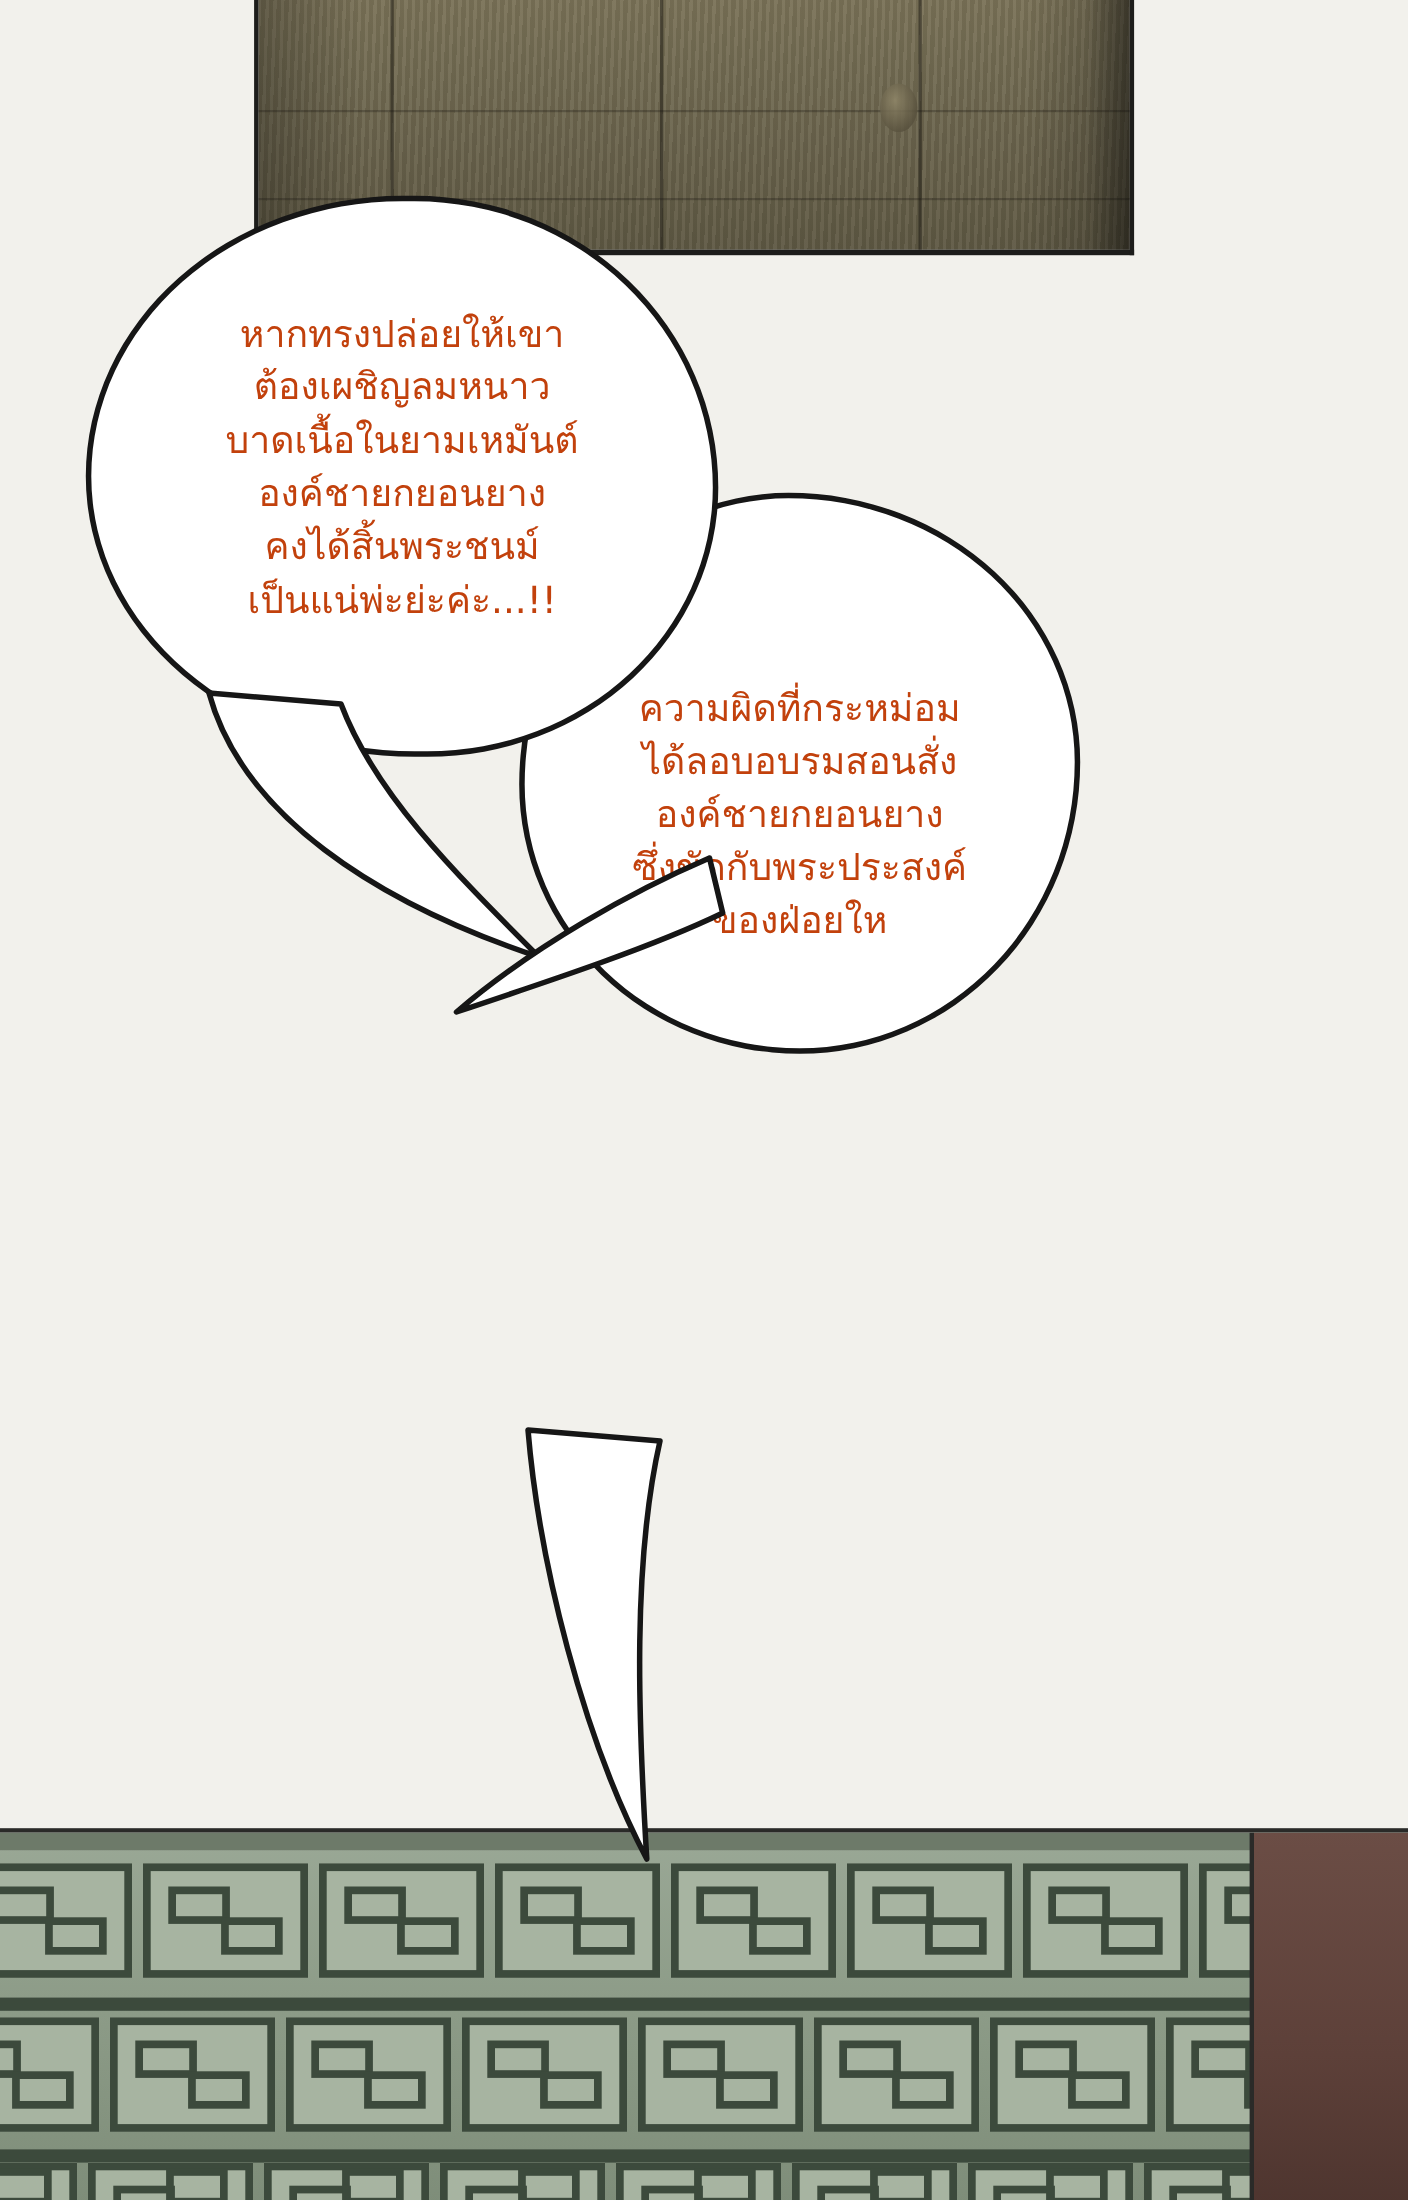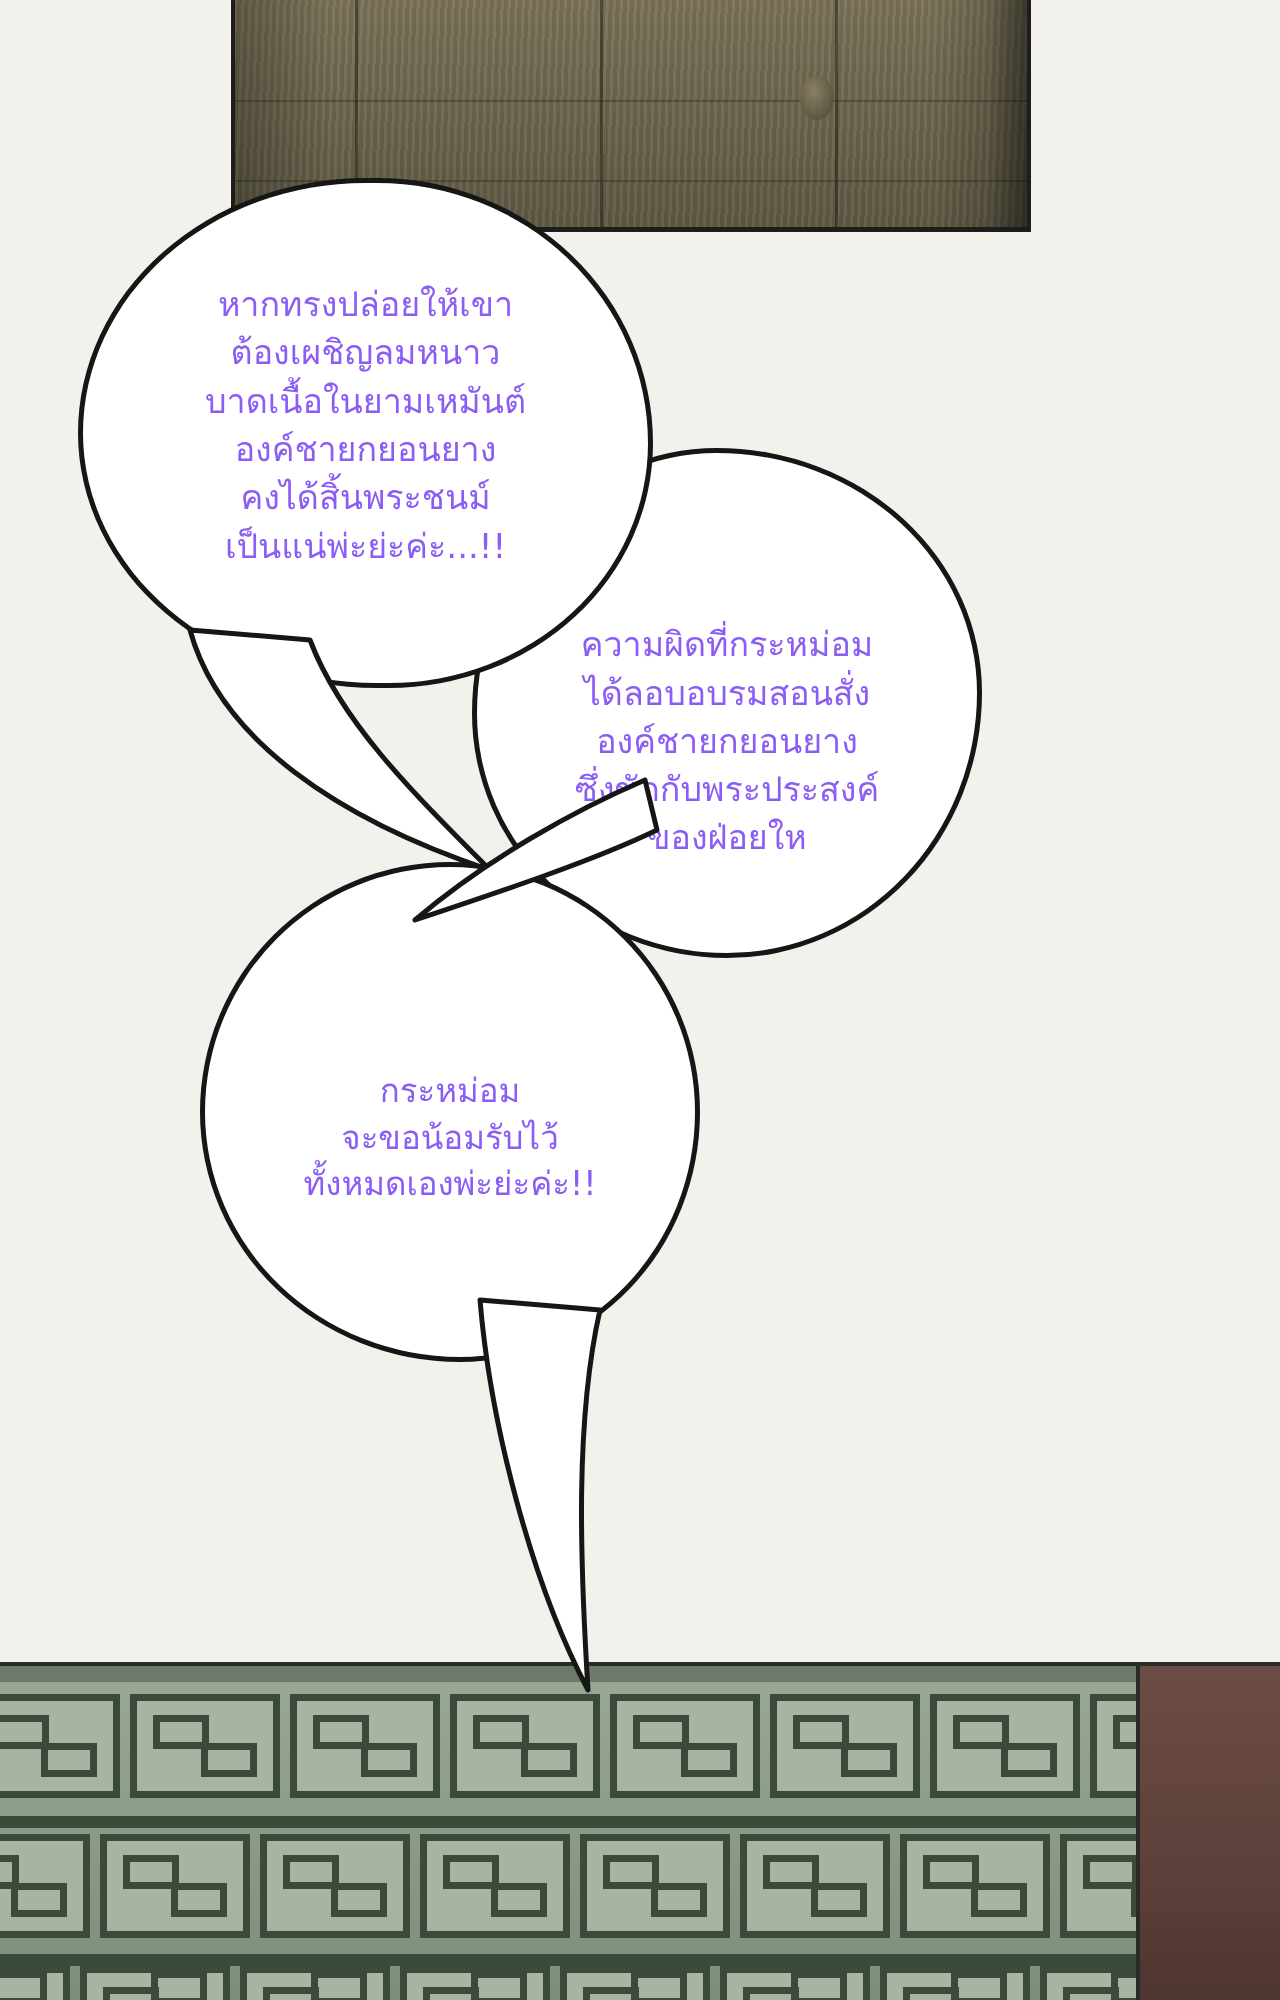--- a/index.html
+++ b/index.html
@@ -154,21 +154,21 @@
     background: #ffffff;
     border: 5px solid #161616;
     display: flex;
     align-items: center;
     justify-content: center;
     text-align: center;
     box-sizing: border-box;
   }
   .bubble-text {
     font-family: "DejaVu Sans", sans-serif;
-    color: #8b5cf6;
+    color: #c2410c;
     line-height: 1.42;
     white-space: pre-line;
   }
 
   #bubble-1 {
     left: 78px;
     top: 178px;
     width: 575px;
     height: 510px;
     border-radius: 50% 48% 46% 52% / 50% 52% 48% 50%;
@@ -301,19 +301,14 @@
   </div>
 
   <div class="bubble" id="bubble-2">
     <div class="bubble-text">ความผิดที่กระหม่อม
 ได้ลอบอบรมสอนสั่ง
 องค์ชายกยอนยาง
 ซึ่งขัดกับพระประสงค์
 ของฝ่อยให</div>
   </div>
 
-  <div class="bubble" id="bubble-3">
-    <div class="bubble-text">กระหม่อม
-จะขอน้อมรับไว้
-ทั้งหมดเองพ่ะย่ะค่ะ!!</div>
-  </div>
 
 </div>
 
 </body></html>

